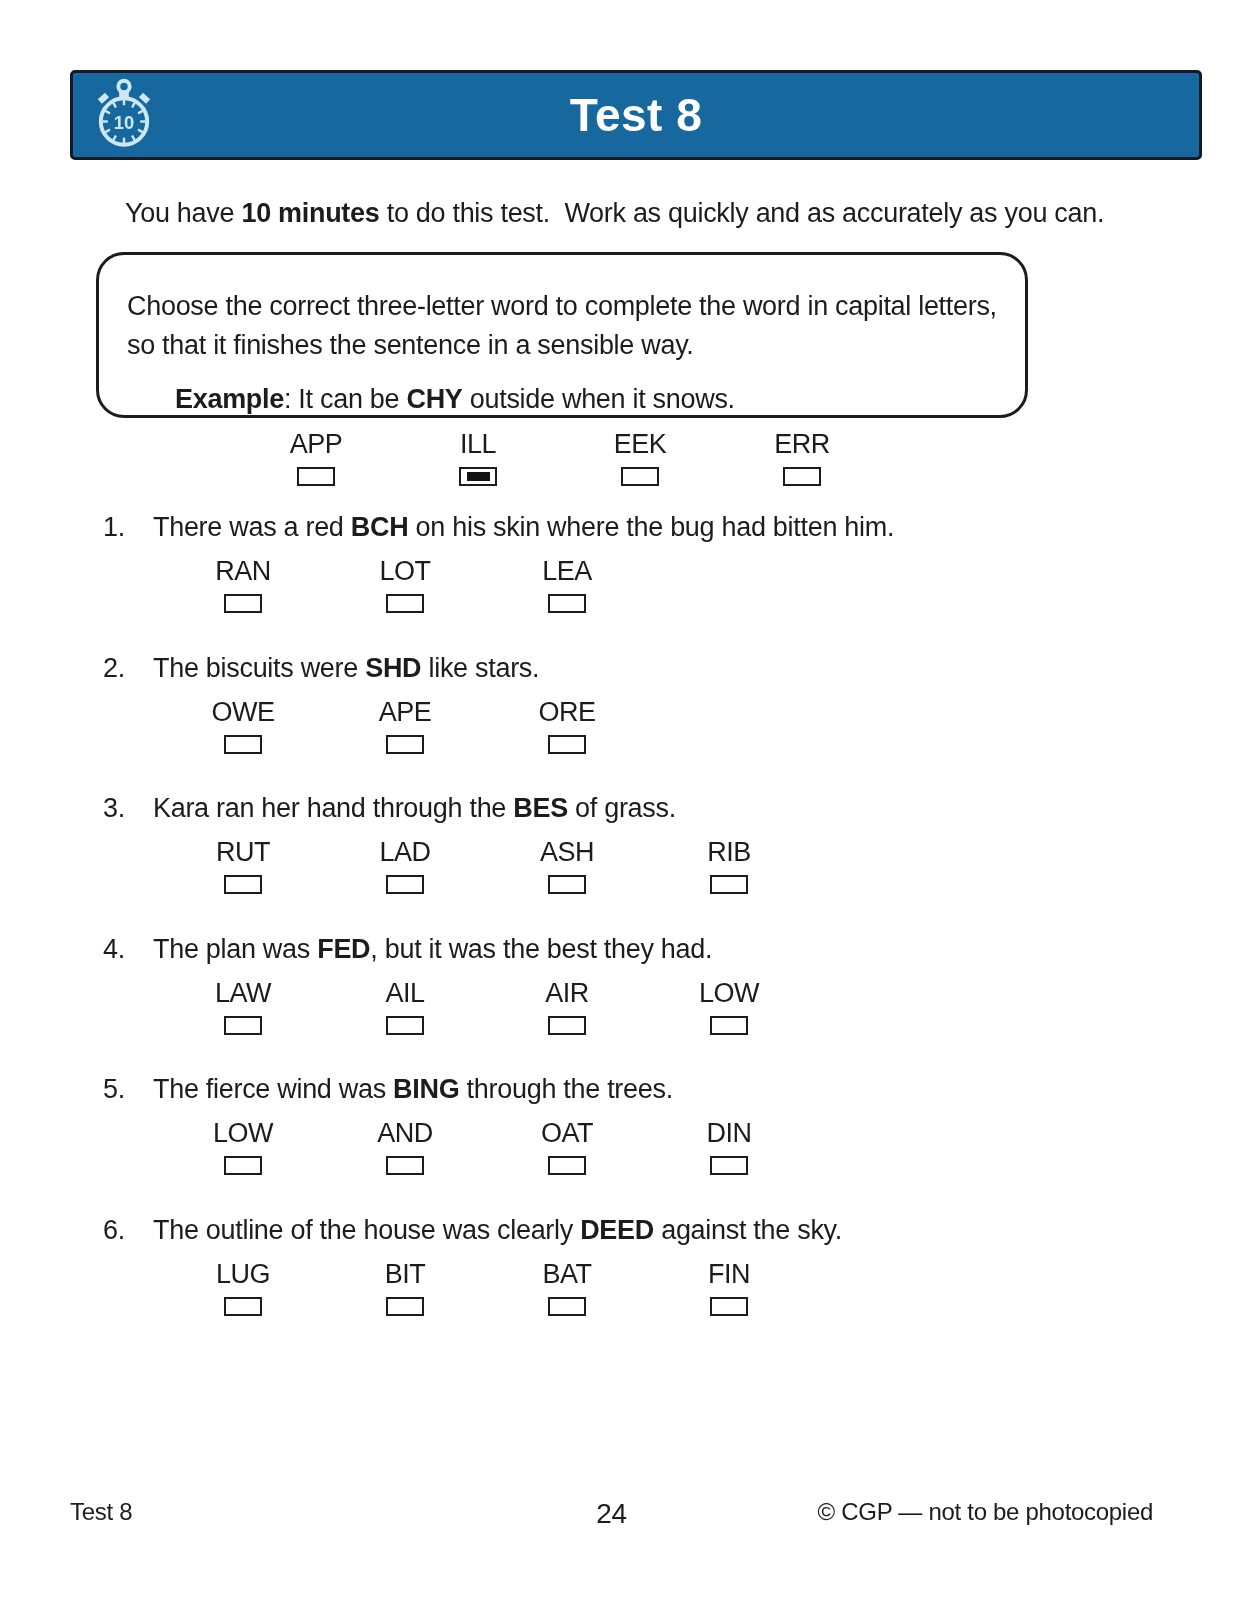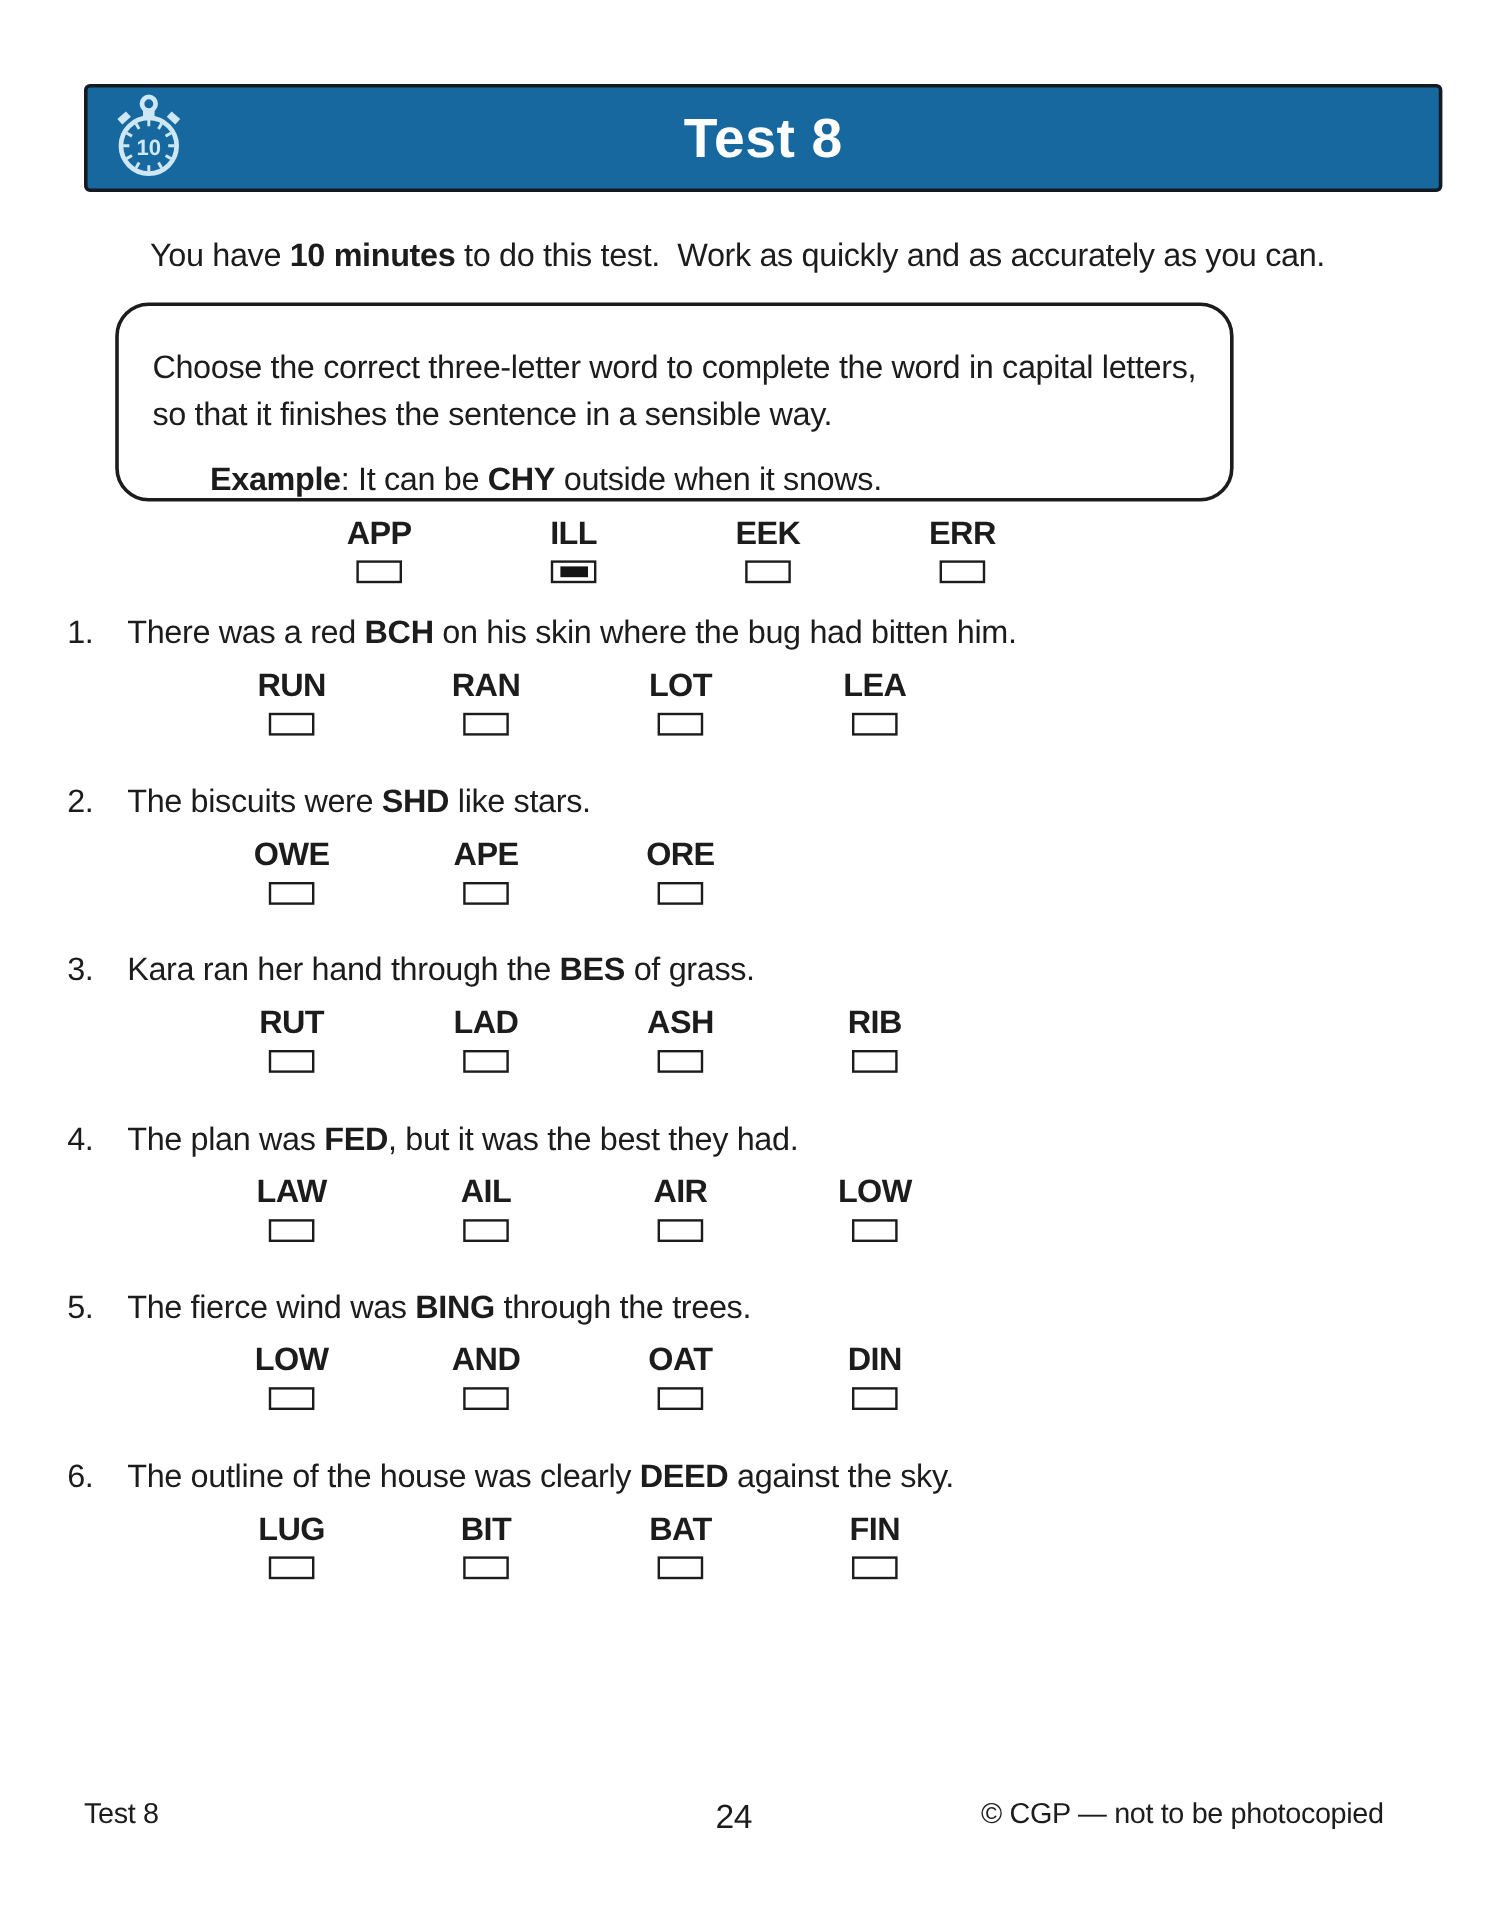--- a/index.html
+++ b/index.html
@@ -65,21 +65,21 @@
   
   .opt-row {
     display: flex;
   }
   .opt {
     width: 162px;
     text-align: center;
   }
   .opt-word {
     font-size: 27px;
-    font-weight: bold;
+    font-weight: normal;
     letter-spacing: -0.5px;
   }
   .checkbox {
     width: 38px; height: 19px;
     border: 2.5px solid #1c1c1c;
     background: #ffffff;
     margin: 7px auto 0 auto;
   }
   .checkbox.checked {
     display: flex; align-items: center; justify-content: center;
@@ -96,21 +96,21 @@
   
   .questions {
     position: absolute;
     left: 0; top: 512px;
     width: 100%;
   }
   .question {
     height: 140.5px;
   }
   .q-line {
-    margin-left: 56px;
+    margin-left: 103px;
     font-size: 27px;
     letter-spacing: -0.3px;
   }
   .q-num {
     display: inline-block;
     width: 50px;
   }
   .question .opt-row {
     margin: 13px 0 0 162px;
   }
@@ -184,24 +184,20 @@
       <div class="checkbox"></div>
     </div>
   </div>
 </section>
 
 <div class="questions">
   <div class="question">
     <div class="q-line"><span class="q-num">1.</span><span>There was a red </span><b>BCH</b><span> on his skin where the bug had bitten him.</span></div>
     <div class="opt-row">
       <div class="opt">
-        <div class="opt-word">RUN</div>
-        <div class="checkbox"></div>
-      </div>
-      <div class="opt">
         <div class="opt-word">RAN</div>
         <div class="checkbox"></div>
       </div>
       <div class="opt">
         <div class="opt-word">LOT</div>
         <div class="checkbox"></div>
       </div>
       <div class="opt">
         <div class="opt-word">LEA</div>
         <div class="checkbox"></div>

